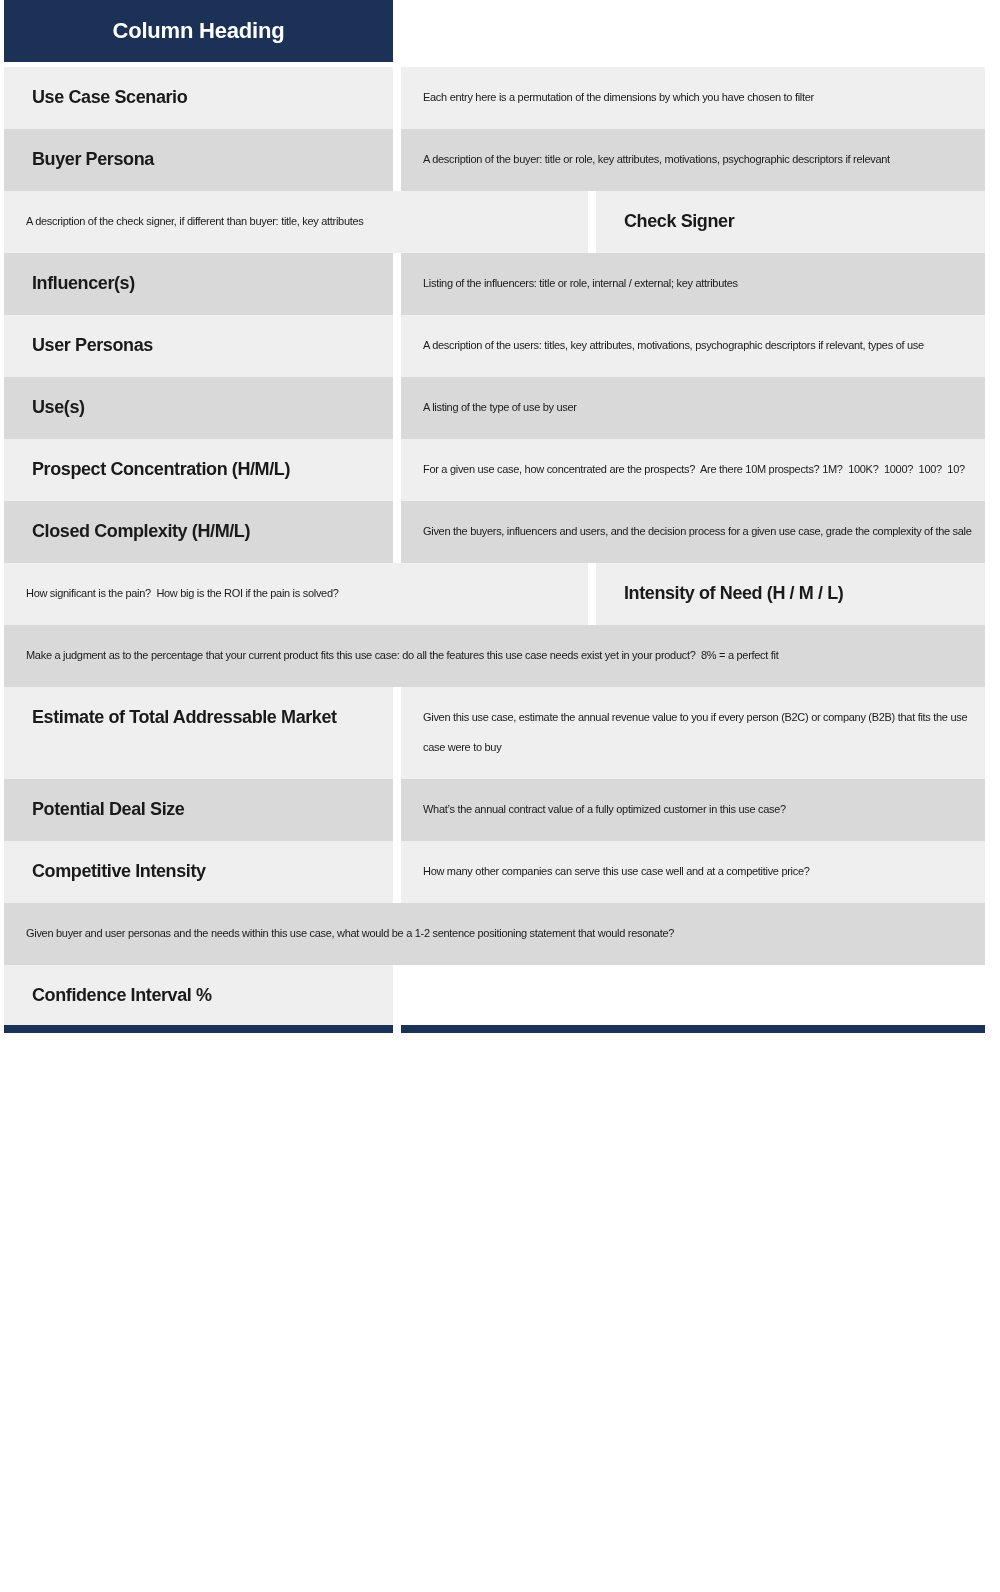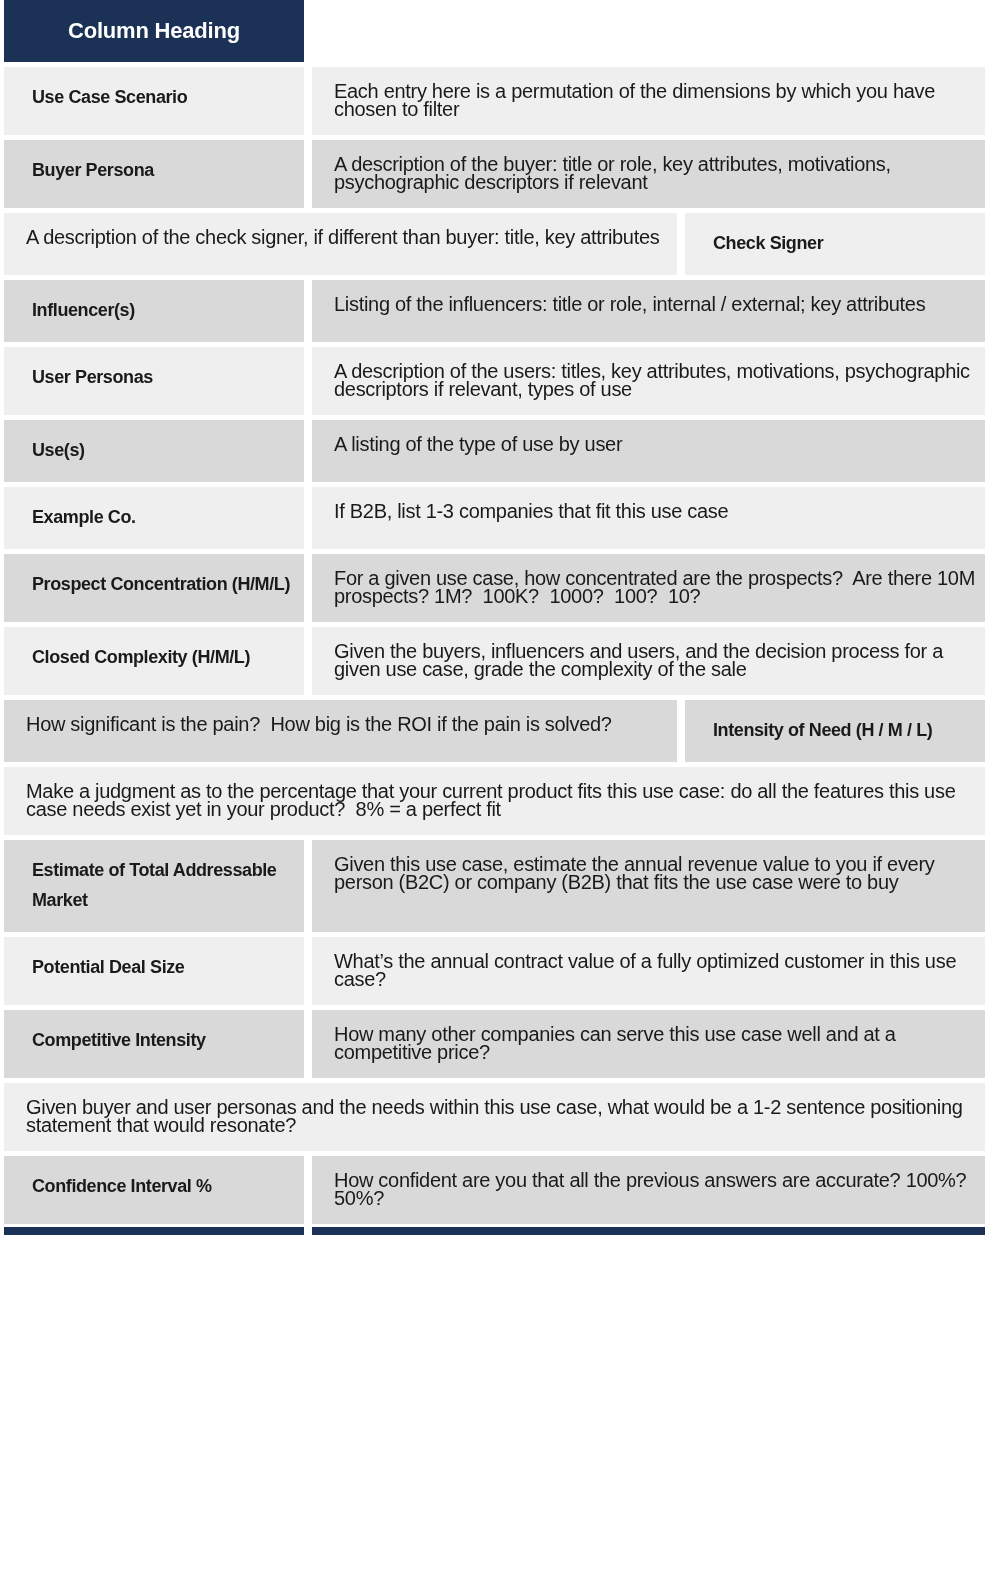--- a/index.html
+++ b/index.html
@@ -16,23 +16,22 @@
     background: var(--gap);
     font-family: "Liberation Sans", sans-serif;
   }
   body { width: 1000px; }
   .table {
     margin: 0 15px 0 4px; 
   }
   .row {
     display: flex;
     gap: 8px;            
-    margin-bottom: 5px;  
-  }
-  .col1 { width: 300px; flex: none; }
+  }
+  .col1 { width: 389px; flex: none; }
   .col2 { flex: 1; }
   .header-row { margin-bottom: 5px; }
   .header-row .cell {
     background: var(--header-bg);
     color: #ffffff;
     height: 62px;
     display: flex;
     align-items: center;
     justify-content: center;
     font-weight: bold;
@@ -49,22 +48,22 @@
   .heading {
     display: block;
     font-weight: bold;
     font-size: 18px;
     line-height: 30px;
     color: var(--text);
     letter-spacing: -0.4px;
   }
   .desc {
     display: block;
-    font-size: 20px;
-    line-height: 18px;
+    font-size: 11px;
+    line-height: 30px;
     color: var(--text);
     letter-spacing: -0.3px;
     white-space: pre-wrap;
   }
   .bottom-bar-row { margin-bottom: 0; margin-top: -2px; }
   .bottom-bar-row .cell {
     background: var(--header-bg);
     height: 8px;
   }
 </style>
@@ -125,28 +124,20 @@
 
   <div class="row body-row">
     <div class="cell col1">
       <span class="heading">Use(s)</span>
     </div>
     <div class="cell col2">
       <span class="desc">A listing of the type of use by user</span>
     </div>
   </div>
 
-  <div class="row body-row">
-    <div class="cell col1">
-      <span class="heading">Example Co.</span>
-    </div>
-    <div class="cell col2">
-      <span class="desc">If B2B, list 1-3 companies that fit this use case</span>
-    </div>
-  </div>
 
 
   <div class="row body-row">
     <div class="cell col1">
       <span class="heading">Prospect Concentration (H/M/L)</span>
     </div>
     <div class="cell col2">
       <span class="desc">For a given use case, how concentrated are the prospects?  Are there 10M prospects? 1M?  100K?  1000?  100?  10?</span>
     </div>
   </div>
@@ -204,23 +195,20 @@
 
   <div class="row body-row">
     <div class="cell col2">
       <span class="desc">Given buyer and user personas and the needs within this use case, what would be a 1-2 sentence positioning statement that would resonate?</span>
     </div>
   </div>
 
   <div class="row body-row">
     <div class="cell col1">
       <span class="heading">Confidence Interval %</span>
-    </div>
-    <div class="cell col2">
-      <span class="desc">How confident are you that all the previous answers are accurate? 100%?  50%?</span>
     </div>
   </div>
 </div>
 
   <div class="row bottom-bar-row">
     <div class="cell col1"></div>
     <div class="cell col2"></div>
   </div>
 
 </div>

